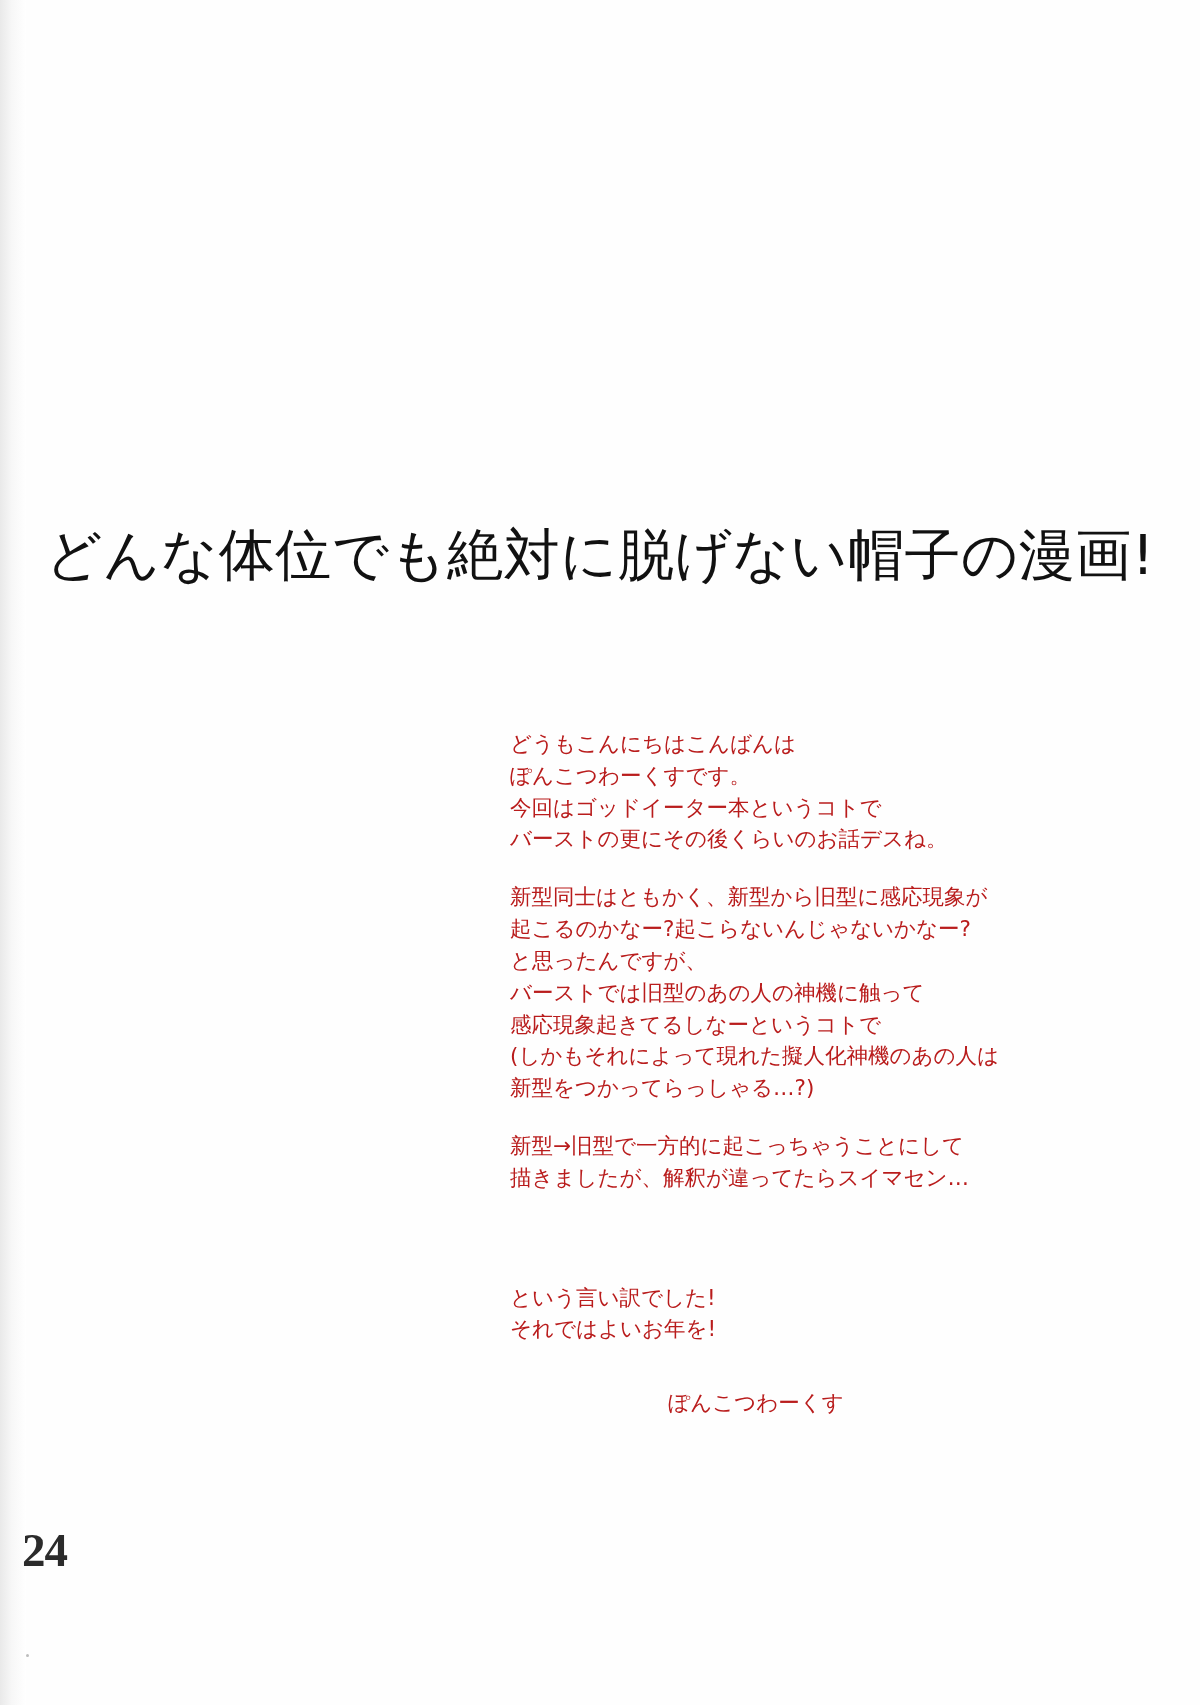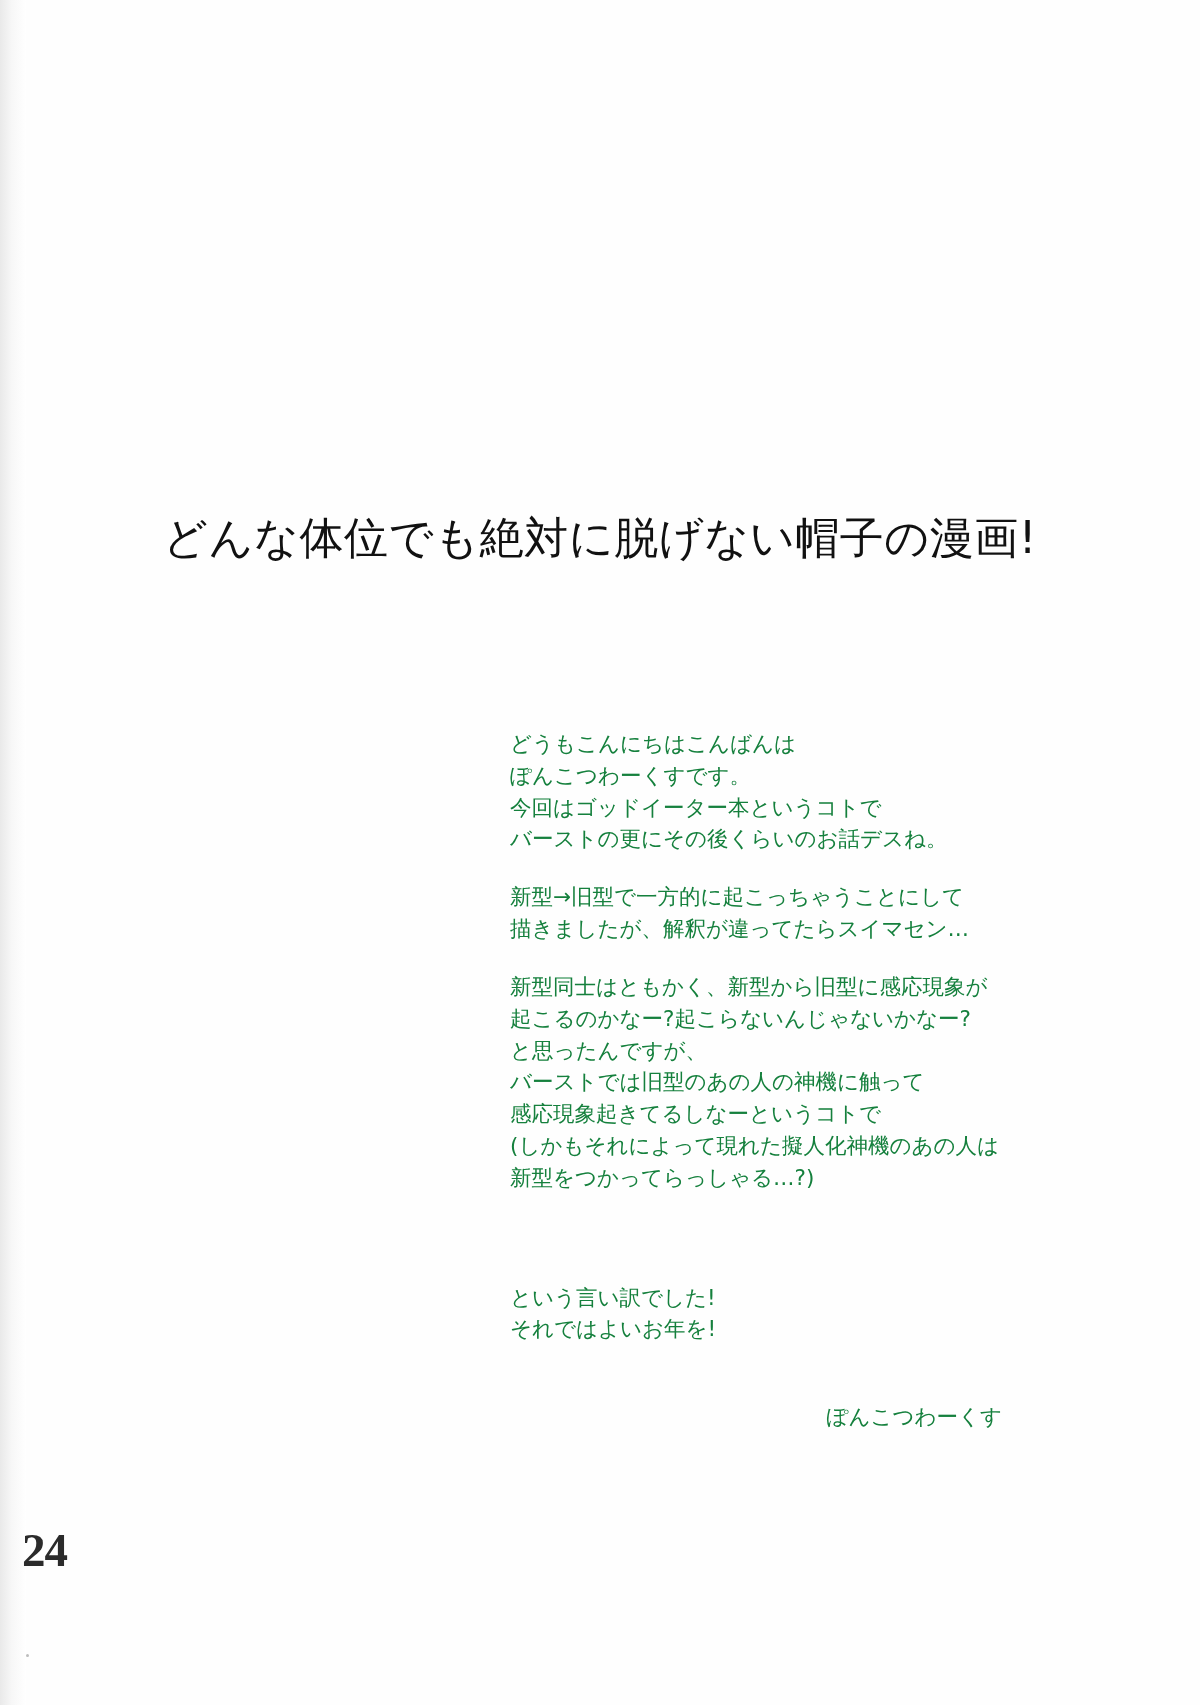--- a/index.html
+++ b/index.html
@@ -32,51 +32,51 @@
     background: linear-gradient(to right, #e9e9e9 0%, #f7f7f7 45%, #ffffff 100%);
     pointer-events: none;
   }
 
   .title {
     position: absolute;
     top: 483px;
     left: 0;
     width: 1200px;
     text-align: center;
-    font-size: 44px;
+    font-size: 56px;
     line-height: 1.2;
     letter-spacing: 0.5px;
     color: #111111;
     font-family: "DejaVu Sans", "Liberation Sans", sans-serif;
     font-weight: 400;
     white-space: nowrap;
   }
 
   .afterword {
     position: absolute;
     top: 728px;
     left: 510px;
     width: 600px;
     font-size: 21.5px;
     line-height: 1.48;
-    color: #15803d;
+    color: #b91c1c;
     font-family: "DejaVu Sans", "Liberation Sans", sans-serif;
   }
 
   .afterword p {
     margin: 0 0 26px 0;
     white-space: pre-line;
   }
   .afterword p.closing {
     margin-top: 88px;
     margin-bottom: 20px;
   }
   .afterword p.signature {
-    margin: 56px 0 0 0;
-    text-align: right;
+    margin: 42px 0 0 0;
+    text-align: center;
     padding-right: 108px;
   }
 
   .page-number {
     position: absolute;
     left: 22px;
     bottom: 128px;
     font-size: 47px;
     font-weight: bold;
     color: #2b2b2b;
@@ -101,29 +101,29 @@
 
   <div class="gutter-shade"></div>
 
   <h1 class="title">どんな体位でも絶対に脱げない帽子の漫画!</h1>
 
   <div class="afterword">
     <p>どうもこんにちはこんばんは
 ぽんこつわーくすです。
 今回はゴッドイーター本というコトで
 バーストの更にその後くらいのお話デスね。</p>
-    <p>新型→旧型で一方的に起こっちゃうことにして
-描きましたが、解釈が違ってたらスイマセン…</p>
     <p>新型同士はともかく、新型から旧型に感応現象が
 起こるのかなー?起こらないんじゃないかなー?
 と思ったんですが、
 バーストでは旧型のあの人の神機に触って
 感応現象起きてるしなーというコトで
 (しかもそれによって現れた擬人化神機のあの人は
 新型をつかってらっしゃる…?)</p>
+    <p>新型→旧型で一方的に起こっちゃうことにして
+描きましたが、解釈が違ってたらスイマセン…</p>
     <p class="closing">という言い訳でした!
 それではよいお年を!</p>
     <p class="signature">ぽんこつわーくす</p>
   </div>
 
   <div class="page-number">24</div>
 
   <div class="corner-dot"></div>
 
 </div>

